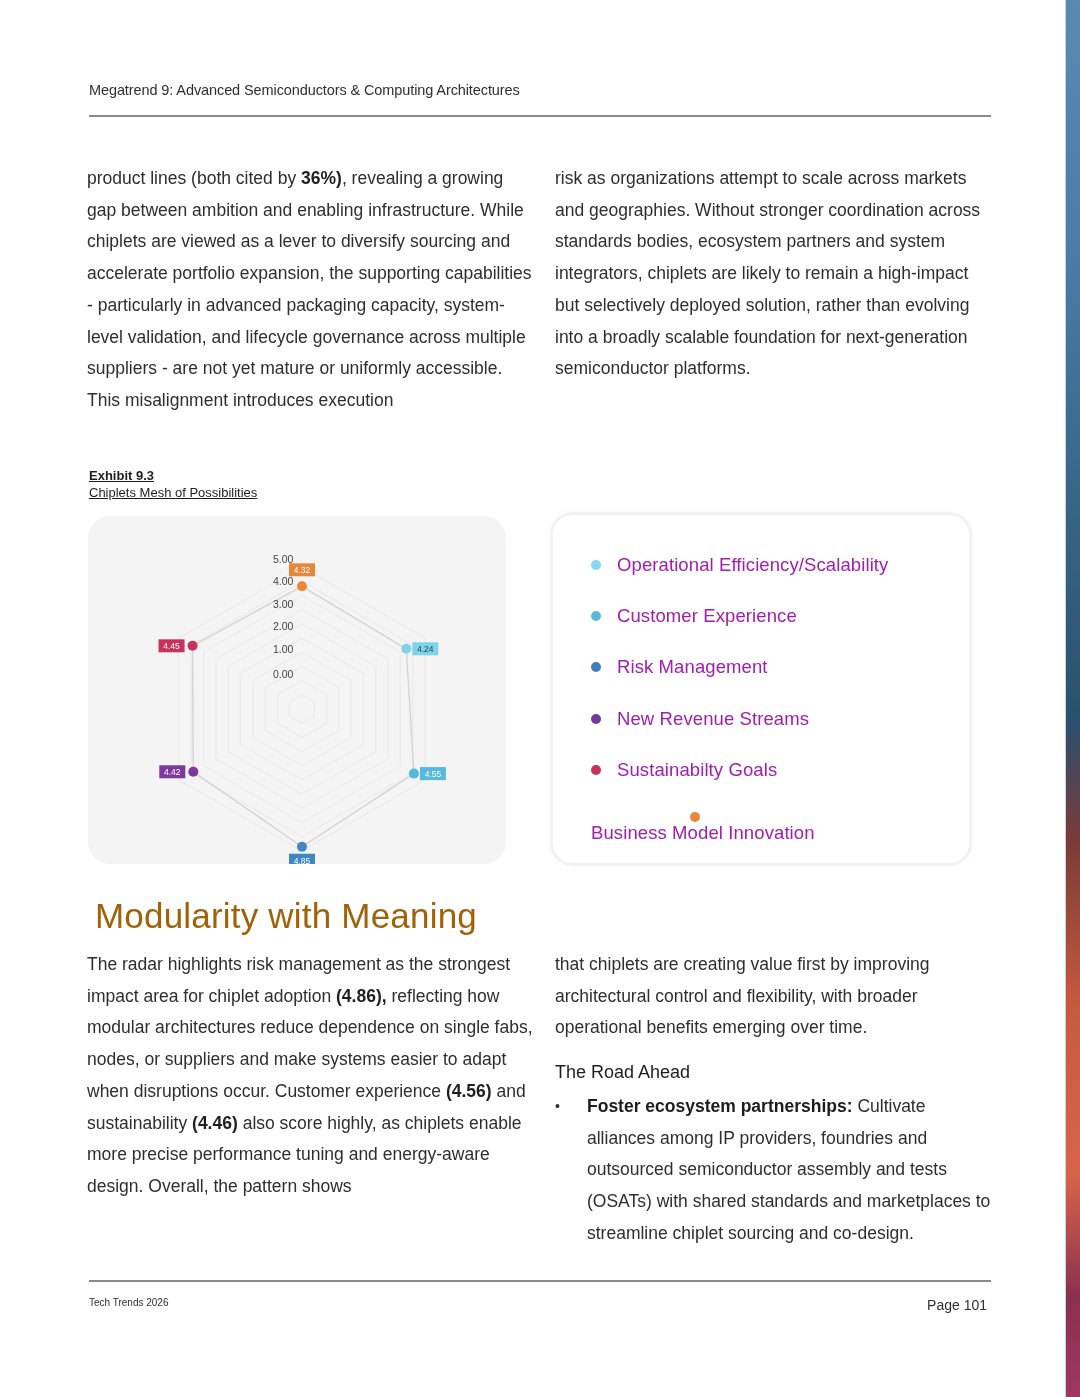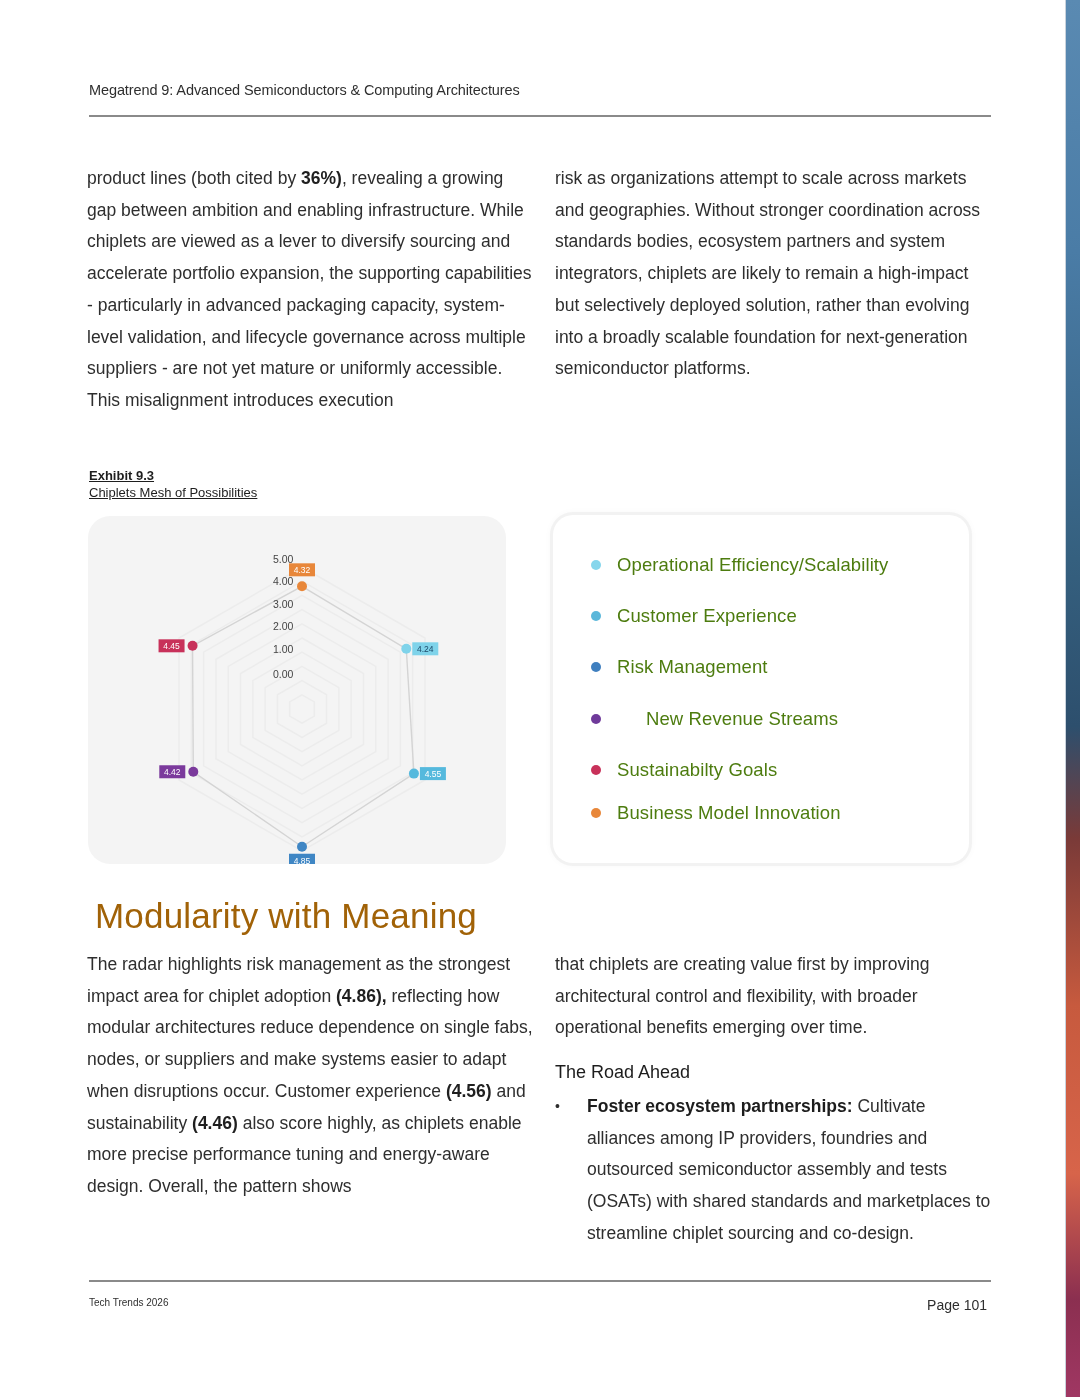--- a/index.html
+++ b/index.html
@@ -31,21 +31,21 @@
     background: #f4f4f4; border-radius: 22px;
   }
   .chart-card svg { position: absolute; left: 0; top: 0; }
   .legend-card {
     position: absolute; left: 553px; top: 515px; width: 416px; height: 348px;
     background: #ffffff; border-radius: 20px;
     box-shadow: 0 0 0 3px #f2f2f2, 0 0 10px rgba(0,0,0,0.06);
   }
   .legend-item { position: absolute; left: 38px; display: flex; align-items: center; }
   .legend-dot { width: 10px; height: 10px; border-radius: 50%; margin-right: 16px; }
-  .legend-label { font-size: 18.5px; color: #4d7c0f; letter-spacing: 0.1px; }
+  .legend-label { font-size: 18.5px; color: #a21caf; letter-spacing: 0.1px; }
   .section-title {
     position: absolute; left: 95px; top: 896px; font-size: 35px; color: #a16207; font-weight: 400; letter-spacing: 0.2px;
   }
   .col-l2 { left: 87px; top: 949px; width: 450px; }
   .col-r2 { left: 555px; top: 949px; width: 440px; }
   .subhead { position: absolute; left: 555px; top: 1062px; font-size: 18px; color: #1d1d1d; }
   .bullet-wrap { position: absolute; left: 555px; top: 1091px; width: 440px; font-size: 17.5px; line-height: 31.7px; color: #2e2e2e; }
   .bullet-dot { position: absolute; left: 0; top: 0; font-size: 14px; }
   .bullet-text { margin-left: 32px; }
   .bullet-text b { color: #1d1d1d; }
@@ -118,29 +118,29 @@
       <span class="legend-label">Operational Efficiency/Scalability</span>
     </div>
     <div class="legend-item" style="top: 90.2px;">
       <span class="legend-dot" style="background: rgb(91, 183, 218);"></span>
       <span class="legend-label">Customer Experience</span>
     </div>
     <div class="legend-item" style="top: 141.4px;">
       <span class="legend-dot" style="background: rgb(63, 127, 191);"></span>
       <span class="legend-label">Risk Management</span>
     </div>
-    <div class="legend-item" style="top: 192.6px; gap: 29px;">
+    <div class="legend-item" style="top: 192.6px;">
       <span class="legend-dot" style="background: rgb(111, 58, 154);"></span>
       <span class="legend-label">New Revenue Streams</span>
     </div>
     <div class="legend-item" style="top: 243.8px;">
       <span class="legend-dot" style="background: rgb(200, 49, 90);"></span>
       <span class="legend-label">Sustainabilty Goals</span>
     </div>
-    <div class="legend-item" style="top: 287px;">
+    <div class="legend-item" style="top: 297px; flex-direction: column;">
       <span class="legend-dot" style="background: rgb(232, 135, 58);"></span>
       <span class="legend-label">Business Model Innovation</span>
     </div>
   </div>
 
 <div class="section-title">Modularity with Meaning</div>
 
 <div class="col col-l2">
   <p><span>The radar highlights risk management as the strongest impact area for chiplet adoption </span><b>(4.86),</b><span> reflecting how modular architectures reduce dependence on single fabs, nodes, or suppliers and make systems easier to adapt when disruptions occur. Customer experience </span><b>(4.56)</b><span> and sustainability </span><b>(4.46)</b><span> also score highly, as chiplets enable more precise performance tuning and energy-aware design. Overall, the pattern shows</span></p>
 </div>

